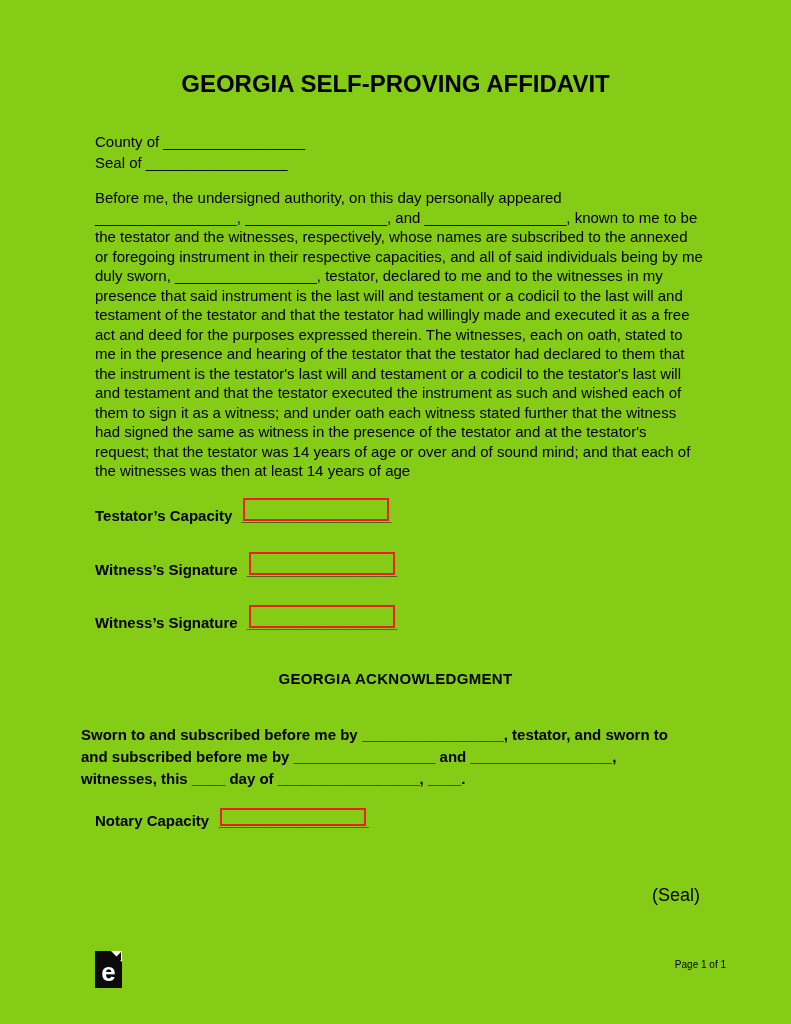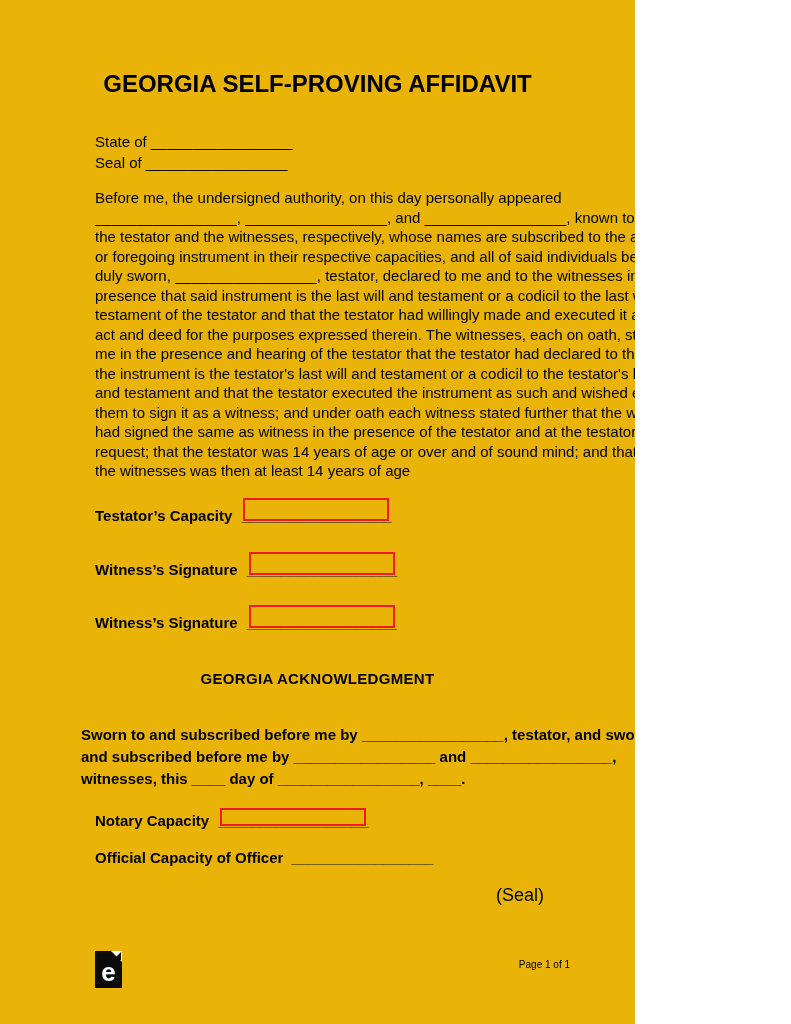--- a/index.html
+++ b/index.html
@@ -1,20 +1,20 @@
 <!DOCTYPE html>
 <html><head>
 <meta charset="utf-8">
 <style>
   html, body { margin: 0; padding: 0; background: #ffffff; }
   .page {
     position: relative;
-    width: 635px;
+    width: 791px;
     height: 1024px;
-    background: #eab308;
+    background: #84cc16;
     font-family: "Liberation Sans", sans-serif;
     color: #000000;
     overflow: hidden;
   }
   .title {
     position: absolute;
     top: 70px;
     left: 0;
     width: 100%;
     text-align: center;
@@ -142,21 +142,21 @@
 </style>
 </head>
 <body>
 
 <div class="page">
 
   <div class="title">GEORGIA SELF-PROVING AFFIDAVIT</div>
 
   <div class="header-fields">
     <div>
-      <span>State of</span><span class="hdr-blank">_________________</span>
+      <span>County of</span><span class="hdr-blank">_________________</span>
     </div>
     <div>
       <span>Seal of</span><span class="hdr-blank">_________________</span>
     </div>
   </div>
 
   <div class="body-par">Before me, the undersigned authority, on this day personally appeared _________________, _________________, and _________________, known to me to be the testator and the witnesses, respectively, whose names are subscribed to the annexed or foregoing instrument in their respective capacities, and all of said individuals being by me duly sworn, _________________, testator, declared to me and to the witnesses in my presence that said instrument is the last will and testament or a codicil to the last will and testament of the testator and that the testator had willingly made and executed it as a free act and deed for the purposes expressed therein. The witnesses, each on oath, stated to me in the presence and hearing of the testator that the testator had declared to them that the instrument is the testator's last will and testament or a codicil to the testator's last will and testament and that the testator executed the instrument as such and wished each of them to sign it as a witness; and under oath each witness stated further that the witness had signed the same as witness in the presence of the testator and at the testator's request; that the testator was 14 years of age or over and of sound mind; and that each of the witnesses was then at least 14 years of age</div>
 
   <div class="sig-row" style="top:507px">
     <span>Testator’s Capacity</span>
@@ -187,24 +187,20 @@
   <div class="notary-par">Sworn to and subscribed before me by _________________, testator, and sworn to and subscribed before me by _________________ and _________________, witnesses, this ____ day of _________________, ____.</div>
 
   <div class="sig-row" style="top:812px">
     <span>Notary Capacity</span>
     <span class="blank-wrap">
       <span>__________________</span>
       <span class="field-box short"></span>
     </span>
   </div>
 
-  <div class="capacity-row">
-    <span>Official Capacity of Officer</span>
-    <span class="hdr-blank">_________________</span>
-  </div>
 
   <div class="seal">(Seal)</div>
 
   <div class="logo">
     <span class="logo-letter">e</span>
   </div>
 
   <div class="page-num">Page 1 of 1</div>
 
 </div>

